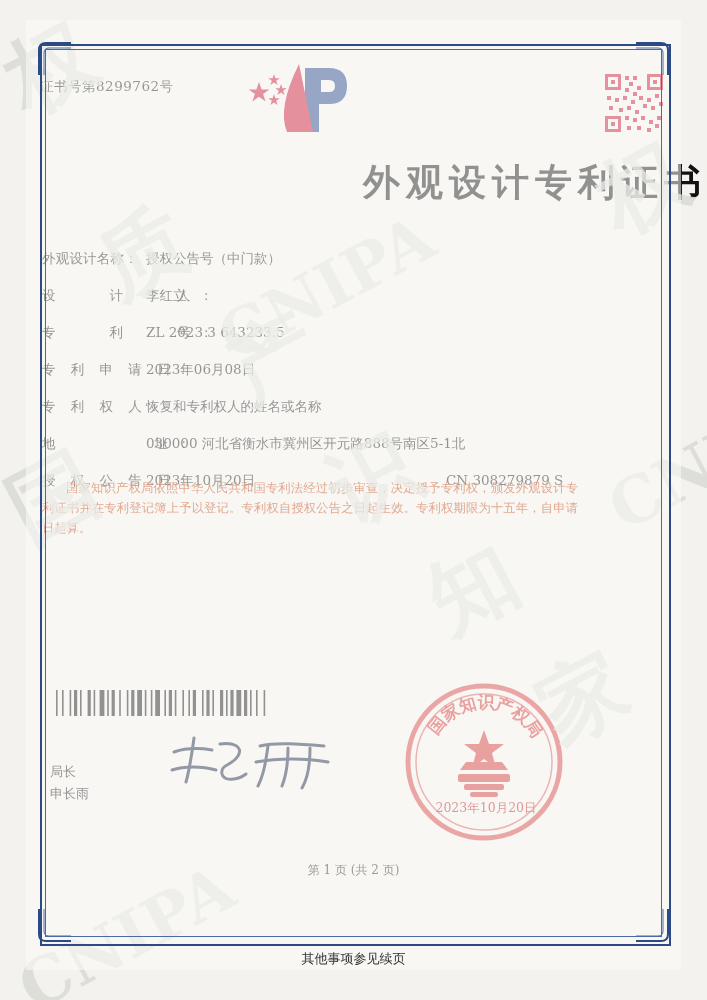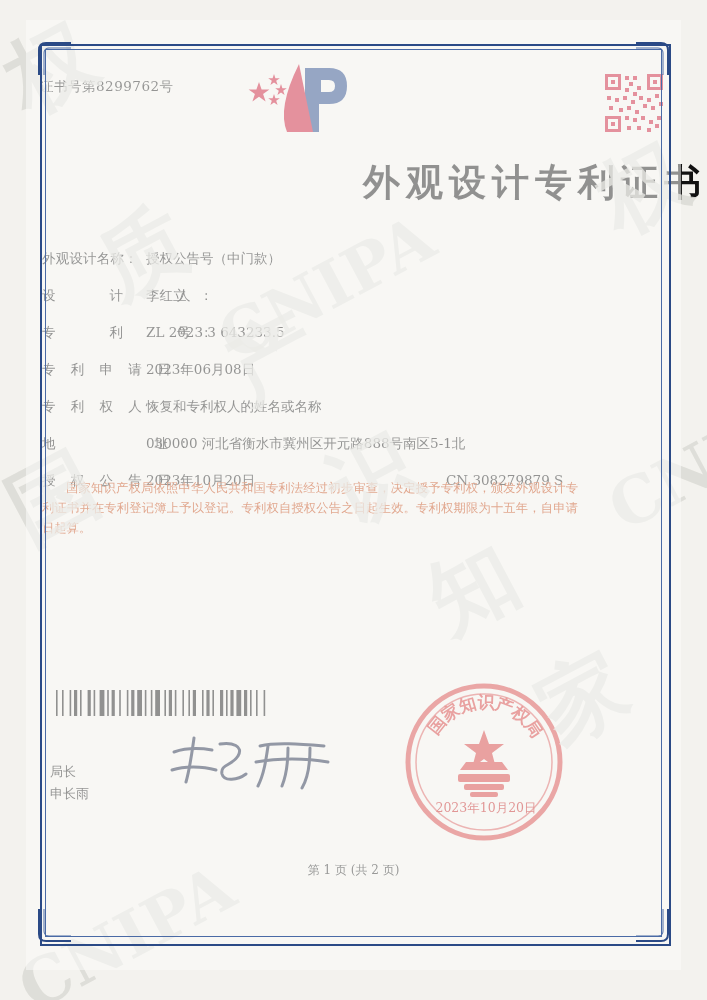--- a/index.html
+++ b/index.html
@@ -436,13 +436,14 @@
         <text x="84" y="30" text-anchor="middle" transform="rotate(20 84 84)">产</text>
         <text x="84" y="30" text-anchor="middle" transform="rotate(38 84 84)">权</text>
         <text x="84" y="30" text-anchor="middle" transform="rotate(56 84 84)">局</text>
       </g>
     </svg>
   </div>
   <div class="seal-date">2023年10月20日</div>
 
   <div class="page-num">第 1 页 (共 2 页)</div>
 
+  <div class="footnote">其他事项参见续页</div>
 </div>
 
 </body></html>

